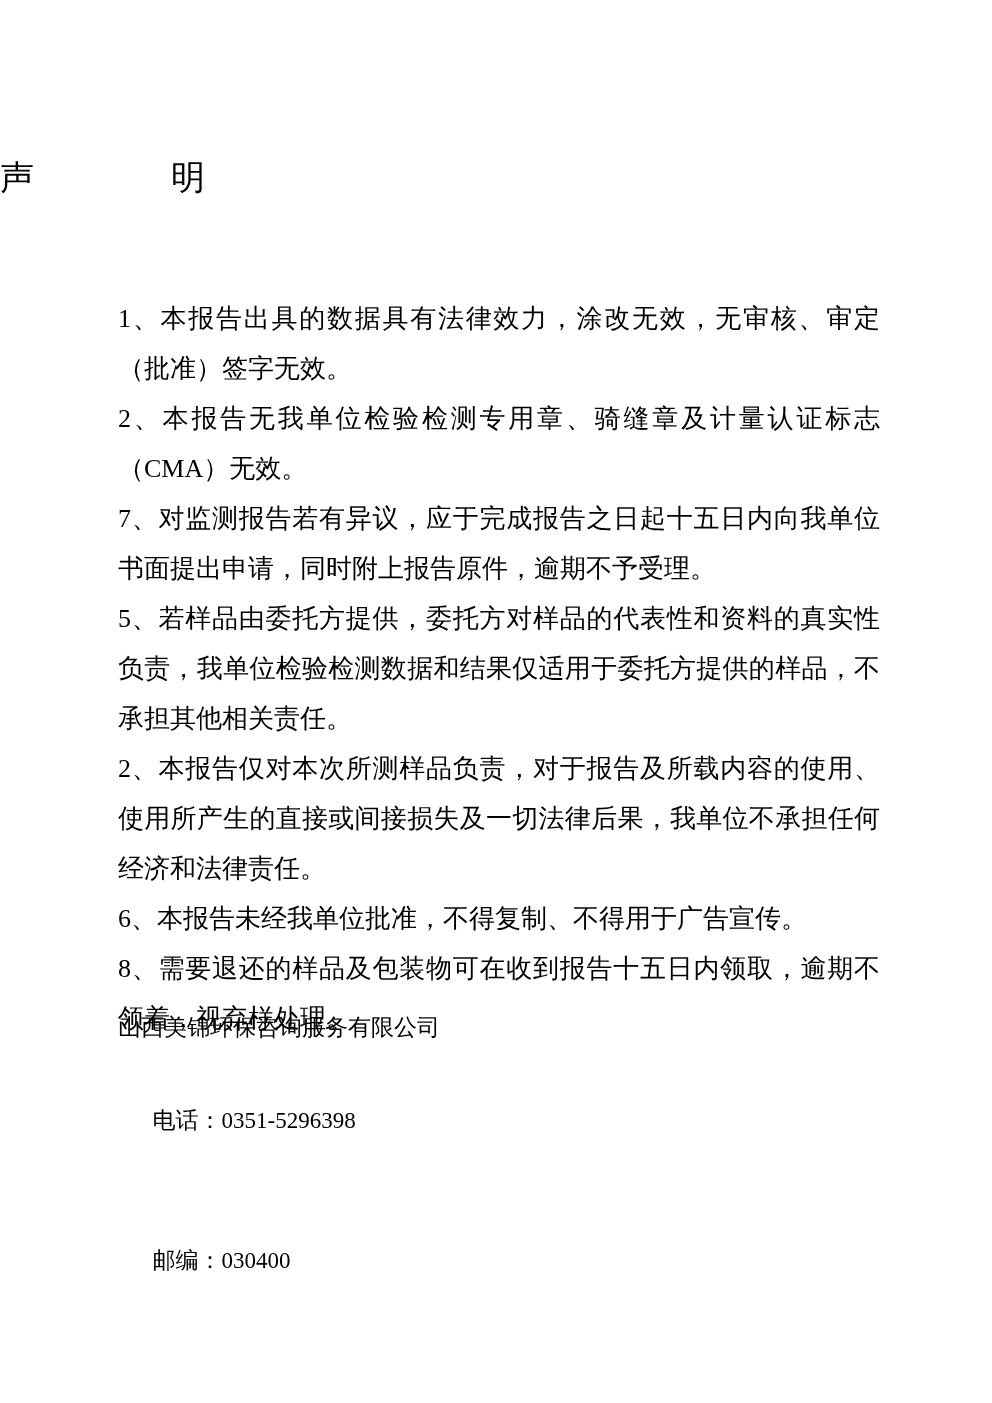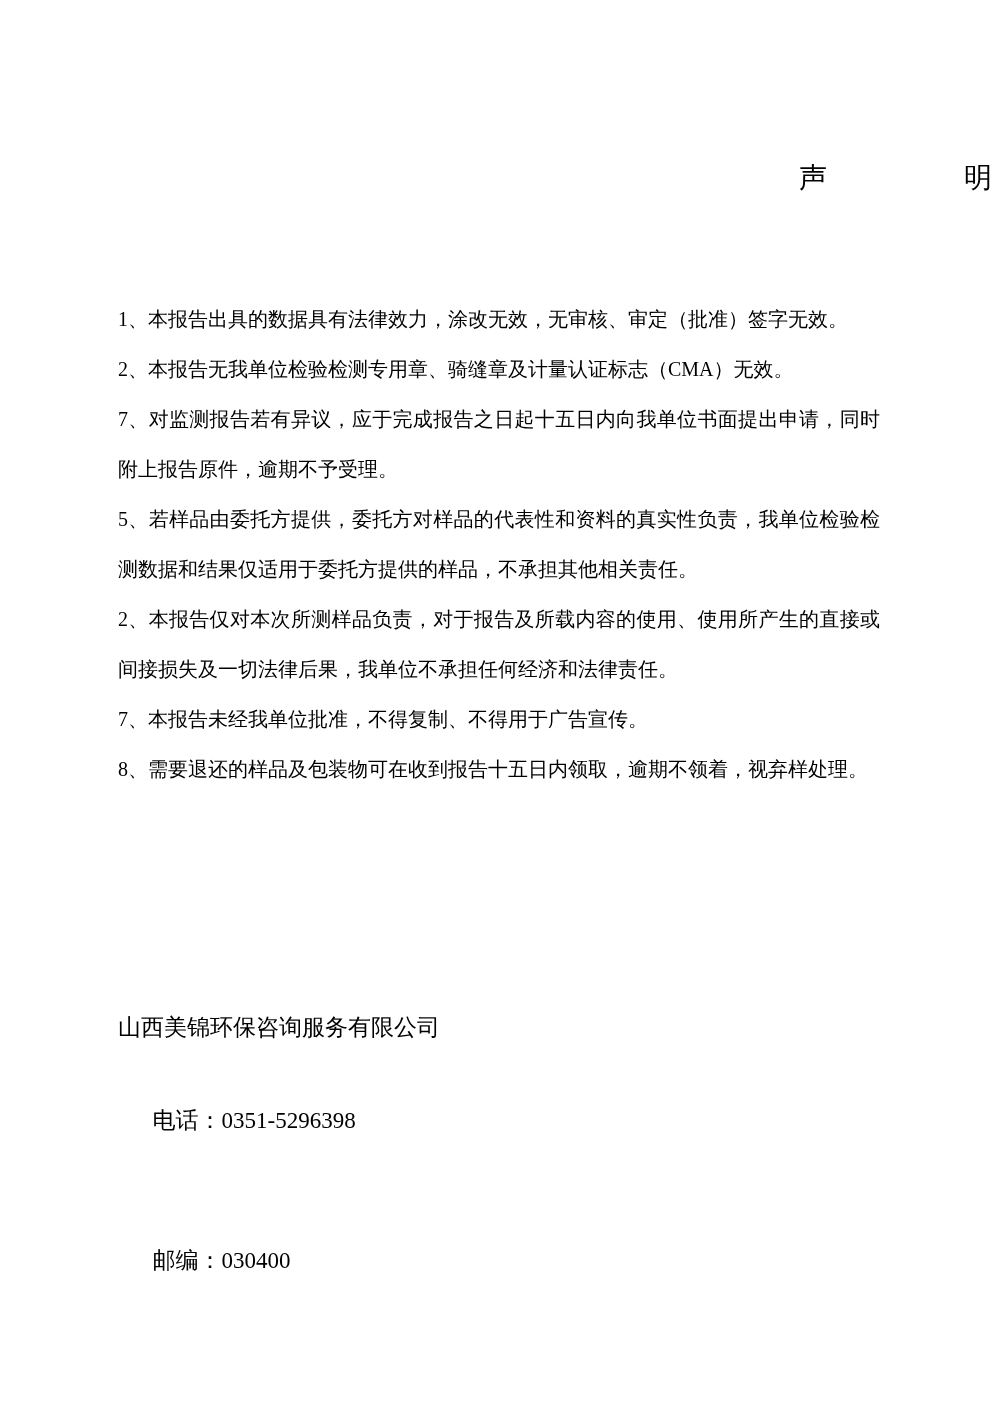--- a/index.html
+++ b/index.html
@@ -14,35 +14,35 @@
     background: #ffffff;
     color: #000000;
     font-family: "Liberation Serif", "DejaVu Serif", serif;
     overflow: hidden;
   }
   .doc-title {
     position: absolute;
     top: 158px;
     left: 0;
     right: 0;
-    text-align: right;
-    font-size: 28px;
+    text-align: left;
+    font-size: 34px;
     line-height: 40px;
     font-weight: 400;
     white-space: nowrap;
   }
   .doc-title .title-char2 {
     margin-left: 137px;
   }
   .statements {
     position: absolute;
     top: 294px;
     left: 118px;
     width: 762px;
-    font-size: 20px;
+    font-size: 26px;
     line-height: 50px;
     text-align: justify;
   }
   .statements p {
     margin: 0;
     padding: 0;
   }
   .footer-block {
     position: absolute;
     top: 1005px;
@@ -64,21 +64,21 @@
   <div class="doc-title">
     <span class="title-char1">声</span><span class="title-char2">明</span>
   </div>
 
   <div class="statements">
     <p>1、本报告出具的数据具有法律效力，涂改无效，无审核、审定（批准）签字无效。</p>
     <p>2、本报告无我单位检验检测专用章、骑缝章及计量认证标志（CMA）无效。</p>
     <p>7、对监测报告若有异议，应于完成报告之日起十五日内向我单位书面提出申请，同时附上报告原件，逾期不予受理。</p>
     <p>5、若样品由委托方提供，委托方对样品的代表性和资料的真实性负责，我单位检验检测数据和结果仅适用于委托方提供的样品，不承担其他相关责任。</p>
     <p>2、本报告仅对本次所测样品负责，对于报告及所载内容的使用、使用所产生的直接或间接损失及一切法律后果，我单位不承担任何经济和法律责任。</p>
-    <p>7、本报告未经我单位批准，不得复制、不得用于广告宣传。</p>
+    <p>6、本报告未经我单位批准，不得复制、不得用于广告宣传。</p>
     <p>8、需要退还的样品及包装物可在收到报告十五日内领取，逾期不领着，视弃样处理。</p>
   </div>
 
   <div class="footer-block">
     <div class="line">山西美锦环保咨询服务有限公司</div>
     <div class="line">
       <span>电话：</span><span>0351-5296398</span>
     </div>
     <div class="line">
       <span>邮编：</span><span>030400</span>

